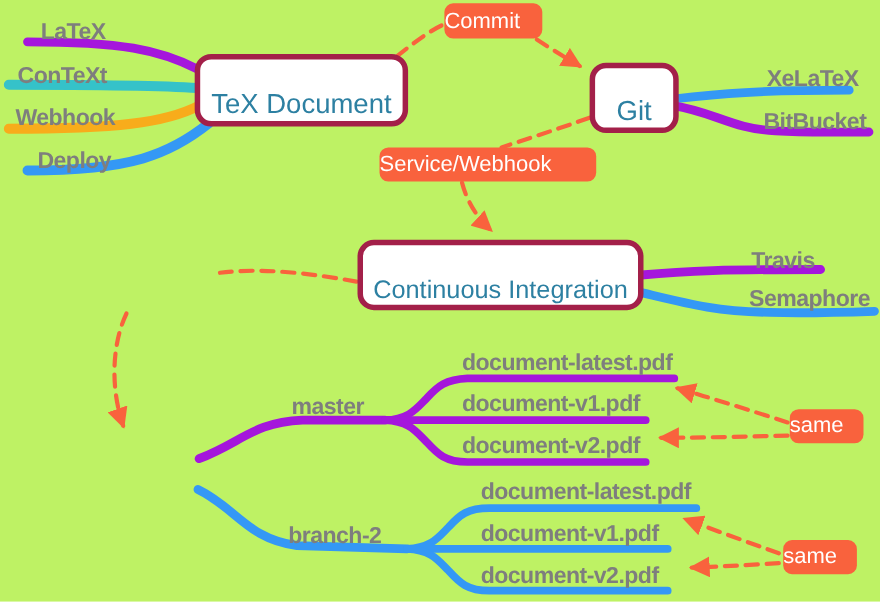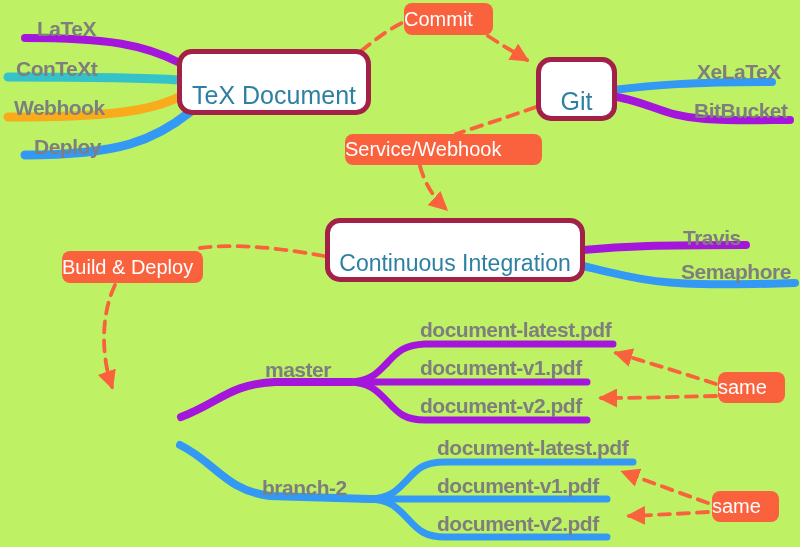--- a/index.html
+++ b/index.html
@@ -103,23 +103,20 @@
   <div class="node" style="left:325px;top:218px;width:260px;height:64px;font-size:23px">
     <span>Continuous Integration</span>
   </div>
 
   <div class="action" style="left:404px;top:3px;width:89px;height:32px">
     <span>Commit</span>
   </div>
   <div class="action" style="left:345px;top:134px;width:197px;height:31px">
     <span>Service/Webhook</span>
   </div>
-  <div class="action" style="left:62px;top:251px;width:141px;height:32px">
-    <span>Build &amp; Deploy</span>
-  </div>
   <div class="action" style="left:718px;top:372px;width:67px;height:31px">
     <span>same</span>
   </div>
   <div class="action" style="left:712px;top:491px;width:67px;height:31px">
     <span>same</span>
   </div>
 
 </div>
 
 </body></html>

